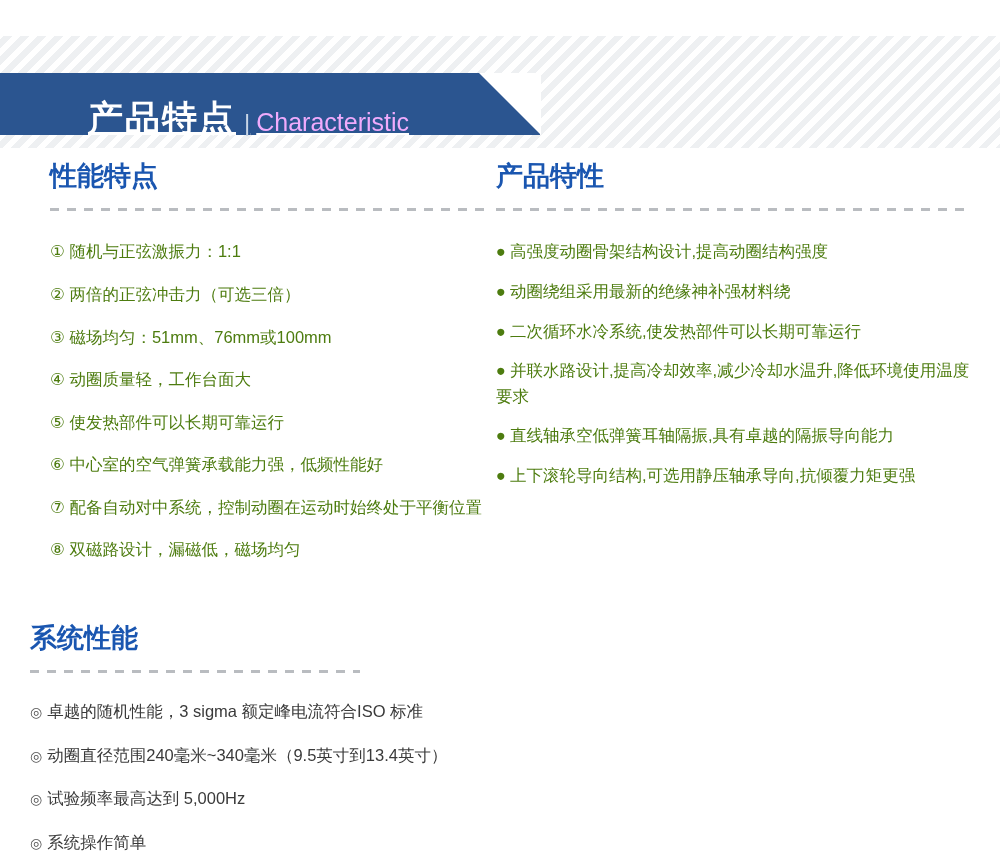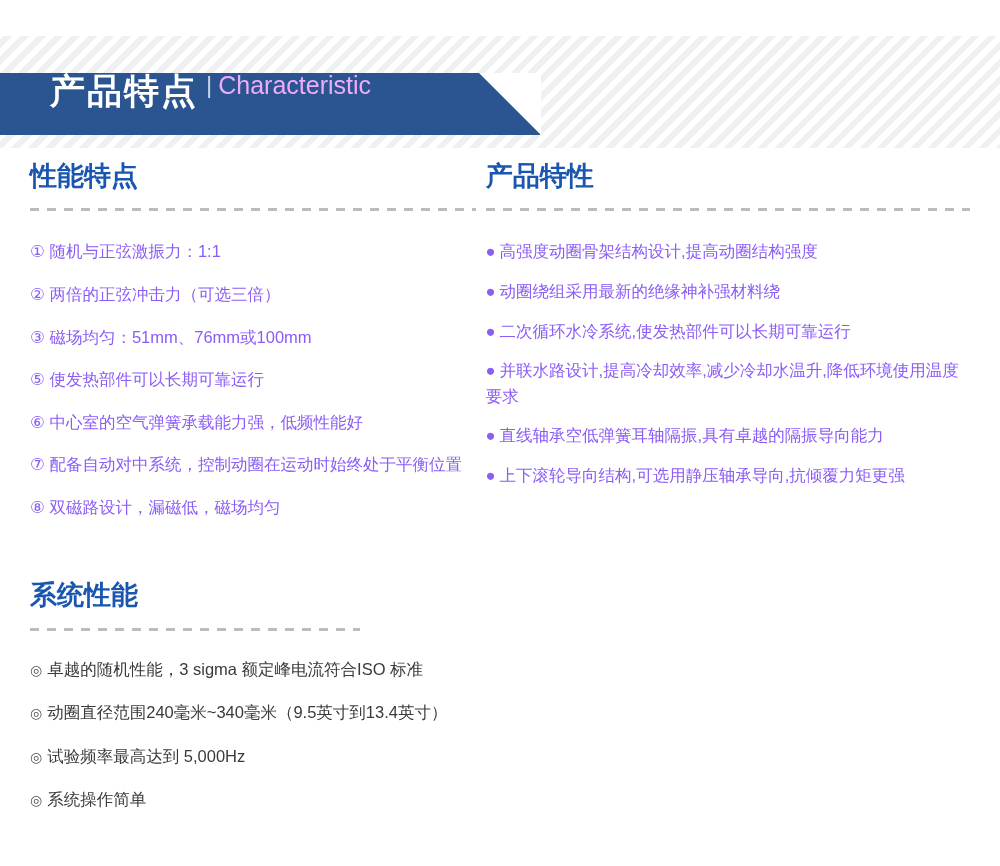--- a/index.html
+++ b/index.html
@@ -47,23 +47,24 @@
   }
   .ribbon {
     position: absolute;
     left: 0;
     top: 73px;
     height: 62px;
     width: 540px;
     background: #2b5590;
     color: #ffffff;
     display: flex;
-    align-items: flex-start;
-    padding-left: 50px;
+    align-items: flex-end;
+    padding-left: 88px;
     box-sizing: border-box;
+    text-decoration: underline;
   }
   .ribbon::after {
     content: "";
     position: absolute;
     right: -1px;
     top: 0;
     width: 0;
     height: 0;
     border-top: 62px solid #ffffff;
     border-left: 62px solid transparent;
@@ -111,33 +112,34 @@
     position: relative;
     display: flex;
     margin-top: 0;
   }
   .col {
     box-sizing: border-box;
   }
   .col-left {
     width: 470px;
     padding-right: 10px;
+    margin-left: 20px;
   }
   .col-right {
     width: 500px;
   }
 
   ul.list {
     list-style: none;
     margin: 0;
     padding: 0;
   }
   ul.list li {
     font-size: 16.5px;
-    color: #8b5cf6;
+    color: #4d7c0f;
     line-height: 1.55;
     margin-bottom: 17px;
   }
   ul.list.tight li {
     margin-bottom: 14px;
   }
   .marker {
     display: inline;
     margin-right: 4px;
   }
@@ -182,20 +184,21 @@
 
   <div class="two-col">
 
     <div class="col col-left">
       <h2 class="section-title">性能特点</h2>
       <div class="dot-rule"></div>
       <ul class="list" style="margin-top:28px;">
         <li>① 随机与正弦激振力：1:1</li>
         <li>② 两倍的正弦冲击力（可选三倍）</li>
         <li>③ 磁场均匀：51mm、76mm或100mm</li>
+        <li>④ 动圈质量轻，工作台面大</li>
         <li>⑤ 使发热部件可以长期可靠运行</li>
         <li>⑥ 中心室的空气弹簧承载能力强，低频性能好</li>
         <li>⑦ 配备自动对中系统，控制动圈在运动时始终处于平衡位置</li>
         <li>⑧ 双磁路设计，漏磁低，磁场均匀</li>
       </ul>
     </div>
 
     <div class="col col-right">
       <h2 class="section-title">产品特性</h2>
       <div class="dot-rule"></div>

